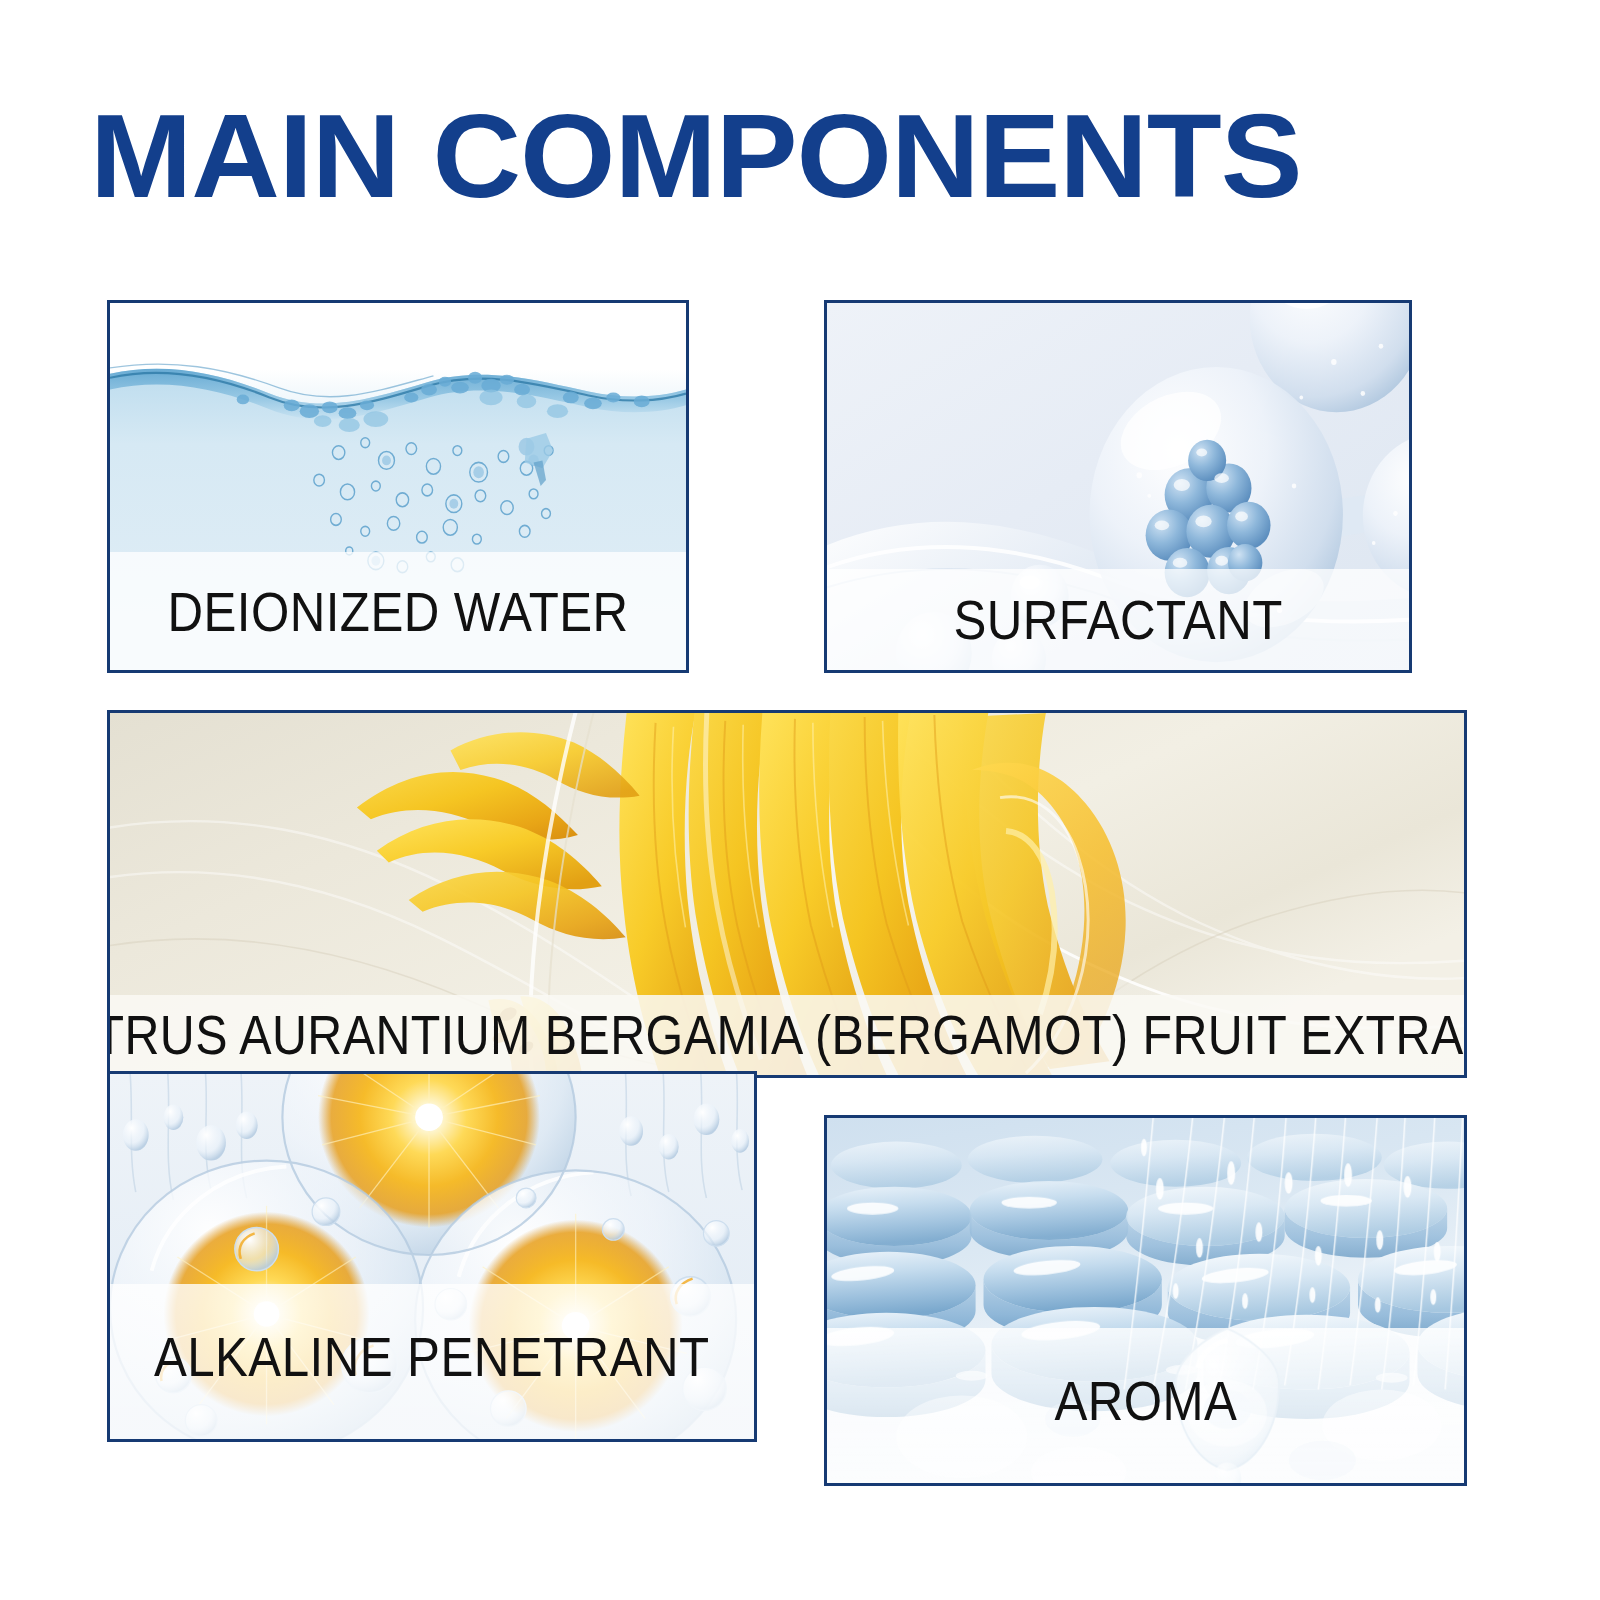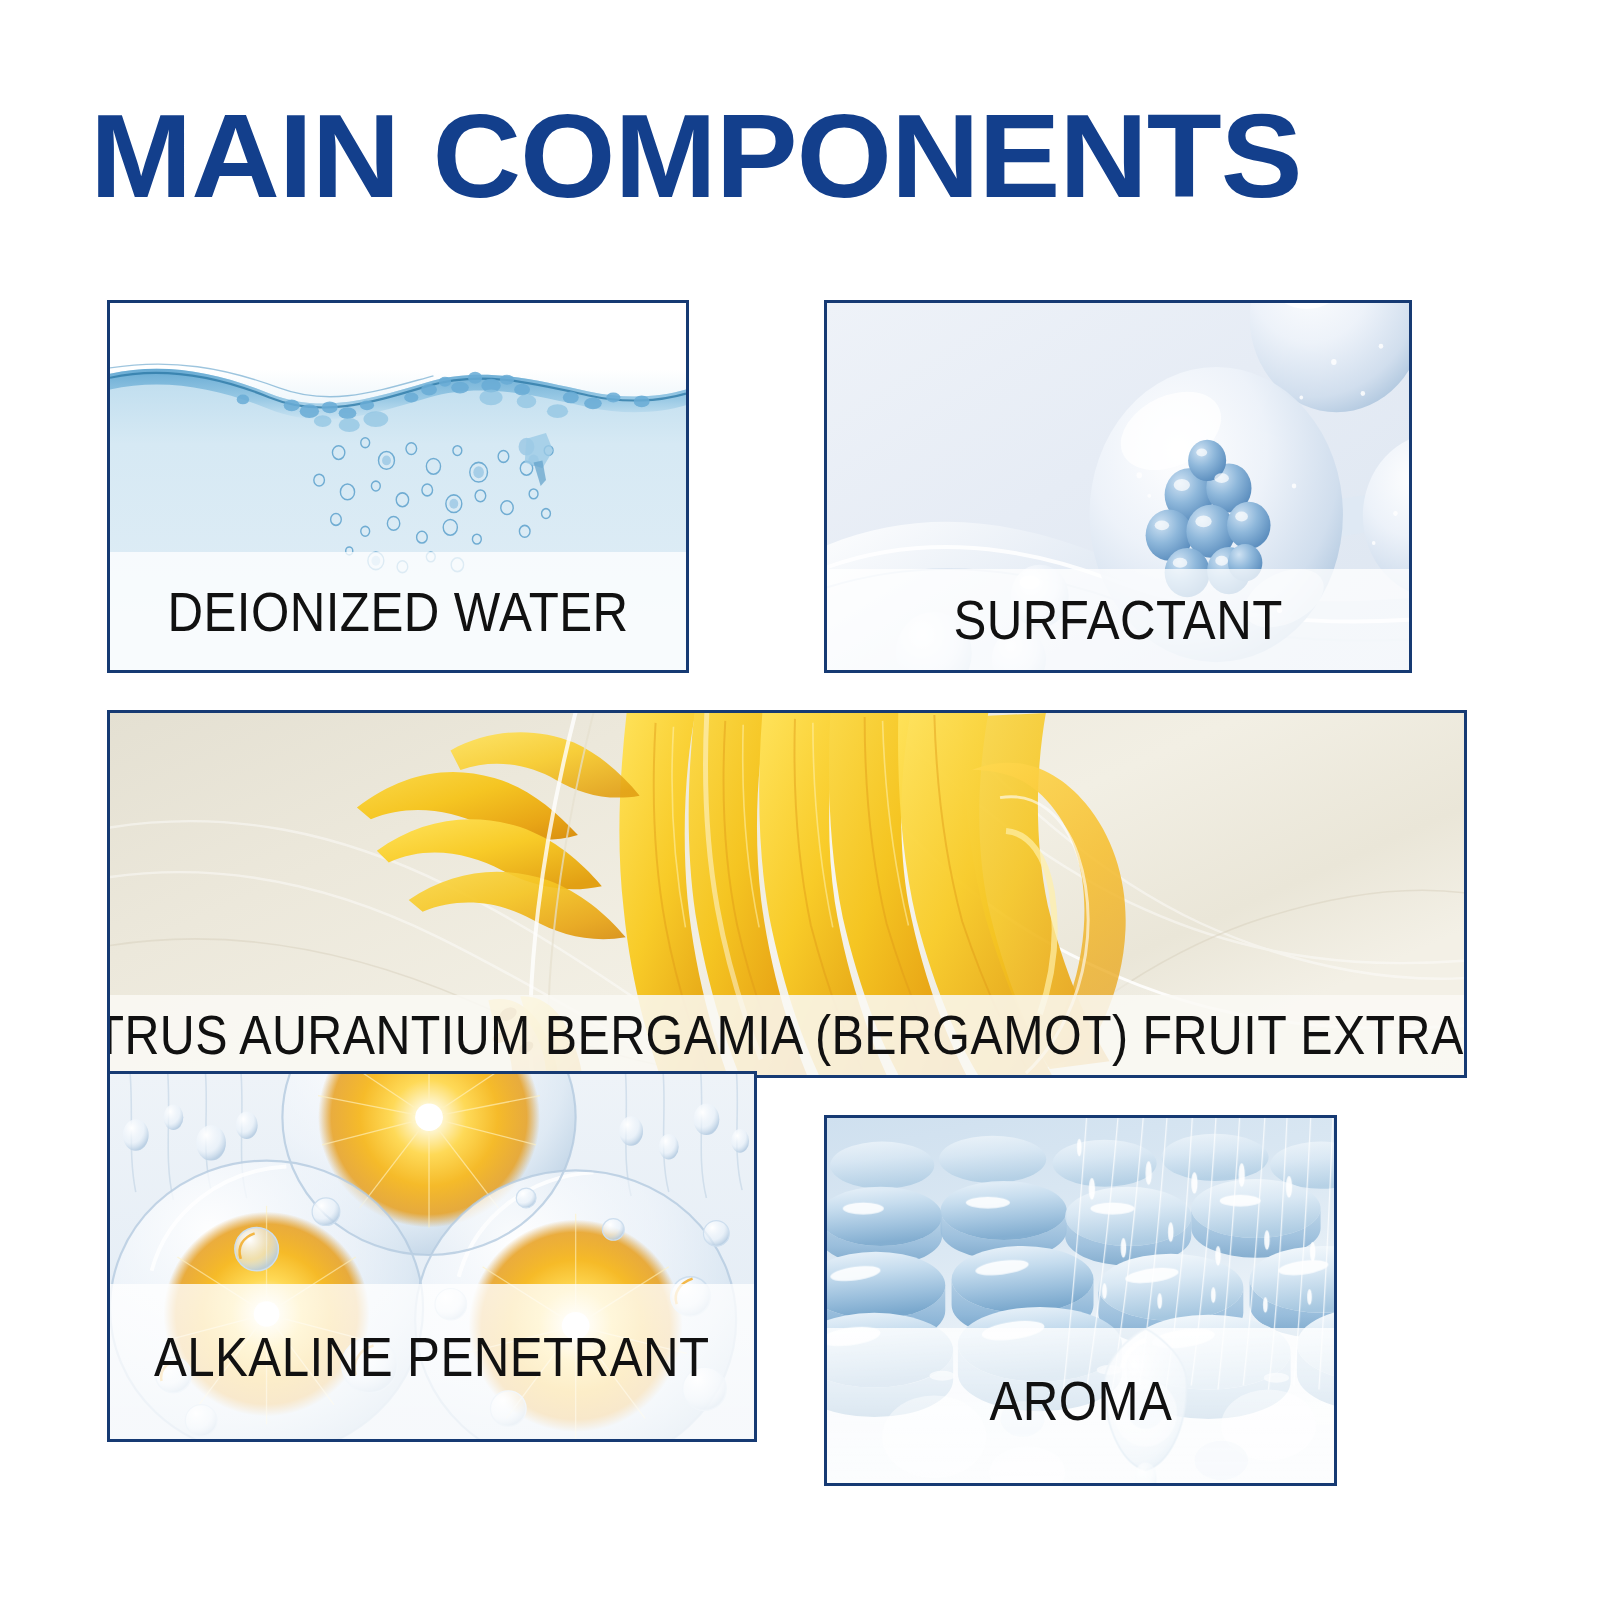--- a/index.html
+++ b/index.html
@@ -59,21 +59,21 @@
     white-space:nowrap;
     transform:scaleX(0.88);
     letter-spacing:0.5px;
   }
 
   
   #card-water      {left:107px; top:300px;  width:582px;  height:373px;}
   #card-surfactant {left:824px; top:300px;  width:588px;  height:373px;}
   #card-bergamot   {left:107px; top:710px;  width:1360px; height:368px;}
   #card-alkaline   {left:107px; top:1071px; width:650px;  height:371px;}
-  #card-aroma      {left:824px; top:1115px; width:513px;  height:371px;padding-left:12px;}
+  #card-aroma      {left:824px; top:1115px; width:643px;  height:371px;padding-left:12px;}
 
   #card-water      .labelband{height:118px;}
   #card-surfactant .labelband{height:101px;}
   #card-bergamot   .labelband{height:80px;}
   #card-alkaline   .labelband{height:155px;}
   #card-aroma      .labelband{height:155px;}
 
   #card-water      .labeltext{font-size:56px;}
   #card-surfactant .labeltext{font-size:56px;}
   #card-bergamot   .labeltext{font-size:55px;}

